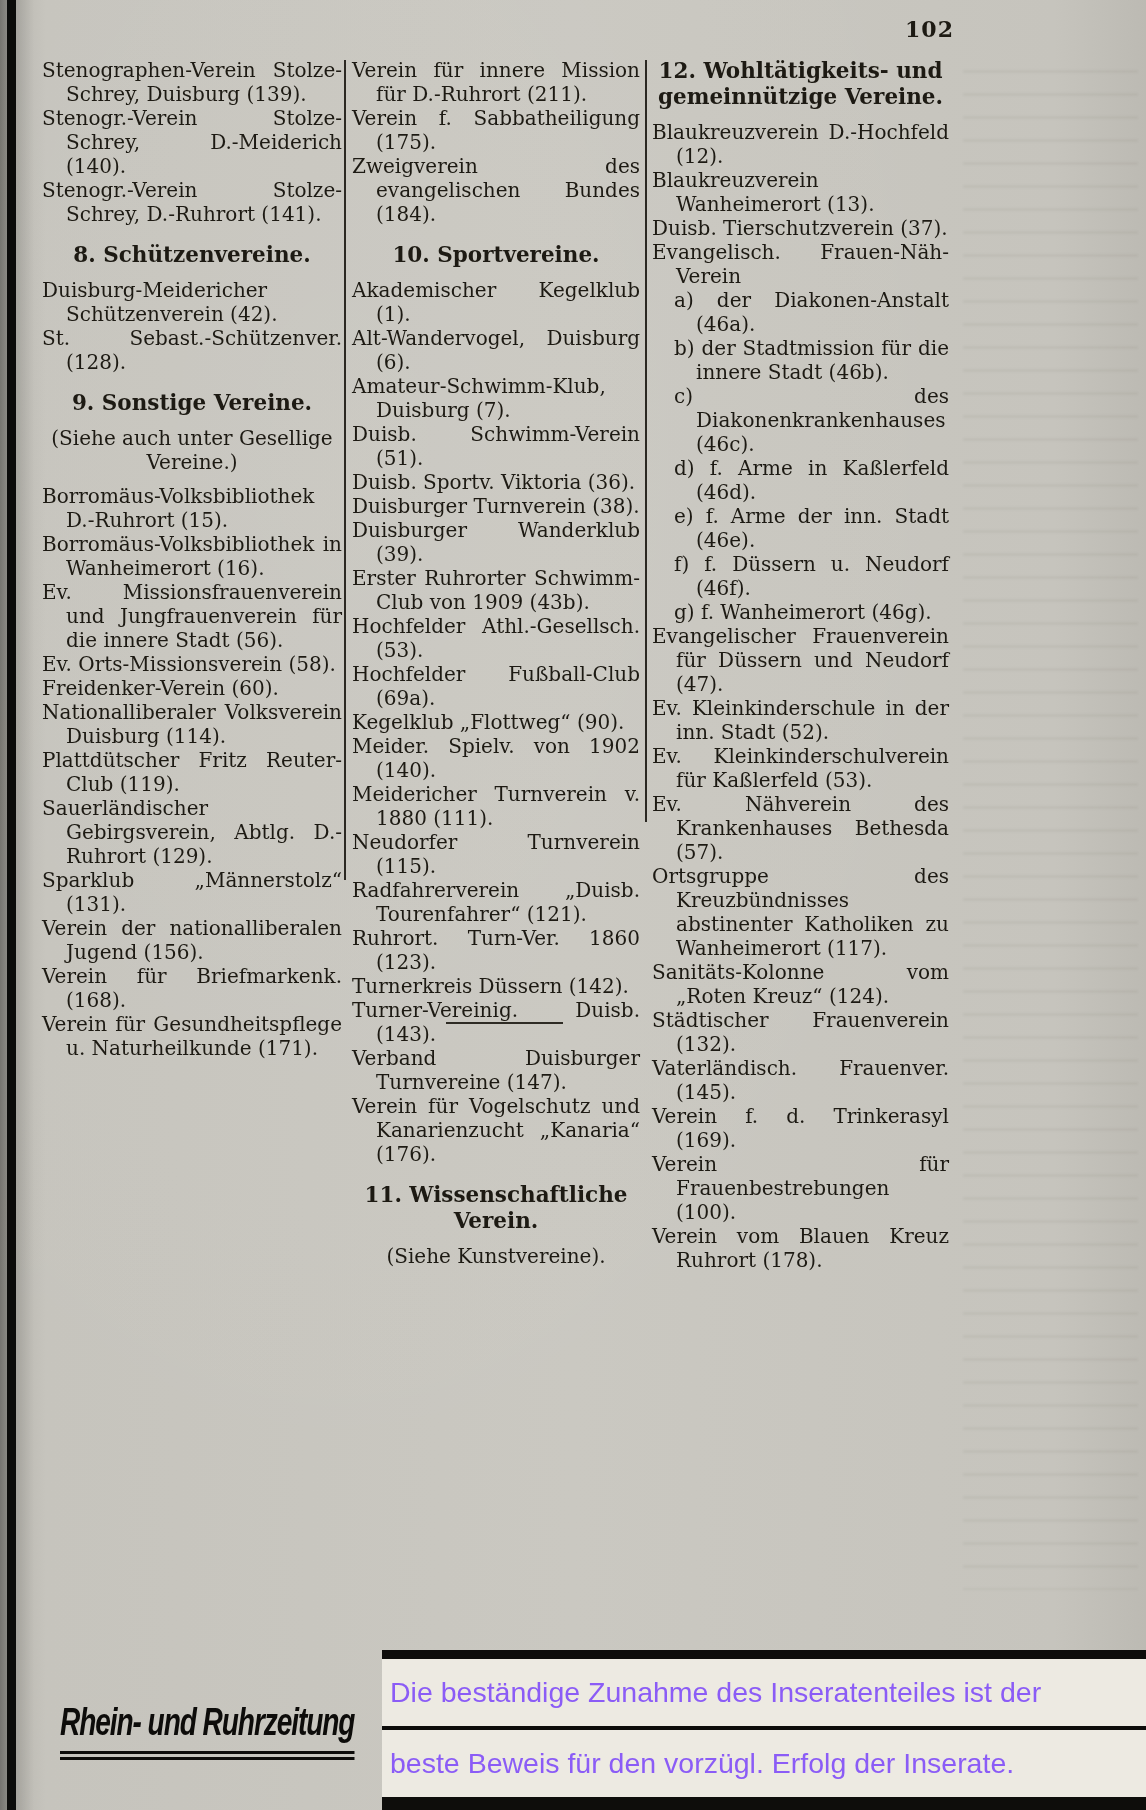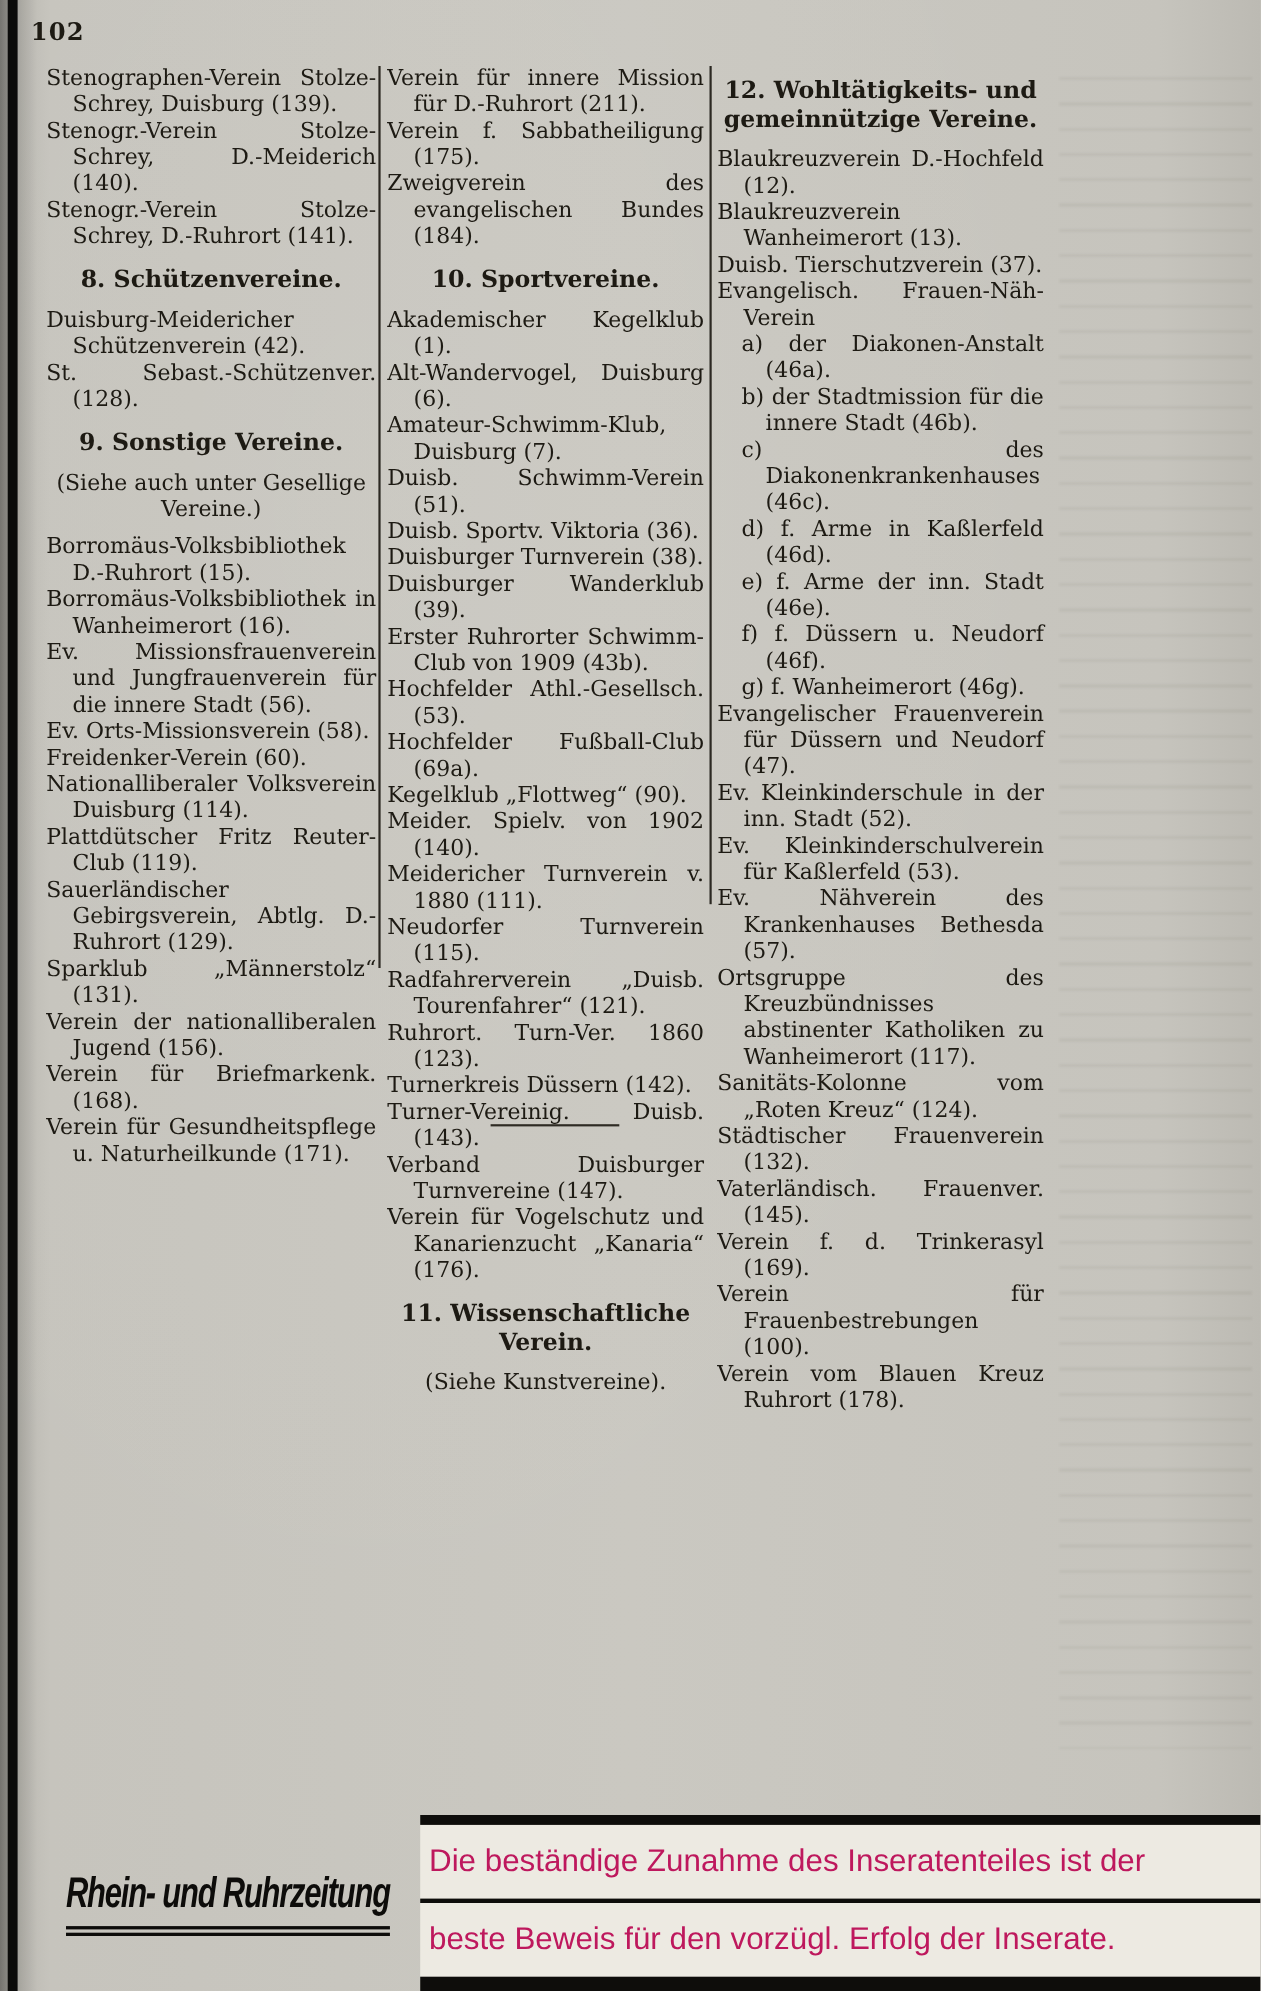--- a/index.html
+++ b/index.html
@@ -27,39 +27,39 @@
   
   .bleed-texture {
     position:absolute; right:8px; top:70px; width:175px; height:1520px;
     background:repeating-linear-gradient(180deg,
       rgba(74,67,54,0.10) 0 3px, transparent 3px 23px);
     filter:blur(1.2px);
     opacity:0.55;
     z-index:1;
   }
   .page-number {
-    position:absolute; left:28px; width:910px; top:16px;
-    text-align:left; font-size:22px; font-weight:bold; letter-spacing:1px;
+    position:absolute; left:44px; width:910px; top:16px;
+    text-align:right; font-size:22px; font-weight:bold; letter-spacing:1px;
     z-index:2;
   }
   .col {
     position:absolute; top:58px;
     font-size:20px; line-height:24px;
     text-align:justify;
     z-index:2;
   }
   .col-1 { left:42px;  width:300px; }
   .col-2 { left:352px; width:288px; }
   .col-3 { left:652px; width:297px; }
   .block { margin:0; padding-left:24px; text-indent:-24px; }
   .block.heading {
     text-align:center; font-weight:bold; font-size:21.5px; line-height:26px;
     padding-left:0; text-indent:0; margin:16px 0 10px;
   }
-  .block.heading:first-child { margin-top:12px;text-align:center; }
+  .block.heading:first-child { margin-top:0;text-align:center; }
   .block.note {
     text-align:center; padding-left:0; text-indent:0; margin:2px 0 10px;
   }
   .block.sub { padding-left:44px; text-indent:-22px; }
   .v-rule { position:absolute; width:2px; background:#2b2822; z-index:2; }
   .v-rule-1 { left:344px; top:60px; height:820px; }
   .v-rule-2 { left:645px; top:60px; height:762px; }
   .section-divider {
     position:absolute; left:446px; top:1022px; width:117px; height:2px;
     background:#2e2b24; z-index:2;
@@ -80,21 +80,21 @@
     border-bottom:9px double #0d0c0a; padding-bottom:7px;
     transform:scaleX(0.72); transform-origin:left center;
   }
   .ad-box {
     flex:1; background:#edeae2;
     border-top:9px solid #0e0d0b; border-bottom:13px solid #0e0d0b;
     display:flex; flex-direction:column;
   }
   .ad-line {
     flex:1; display:flex; align-items:center; padding-left:8px;
-    font-family:"Liberation Sans", sans-serif; font-size:28.5px; color:#be185d;
+    font-family:"Liberation Sans", sans-serif; font-size:28.5px; color:#8b5cf6;
   }
   .ad-rule { height:4px; background:#0e0d0b; }
 </style>
 </head>
 <body>
 
 <div class="binding-edge"></div>
 <div class="binding-line"></div>
 <div class="bleed-texture"></div>
 

